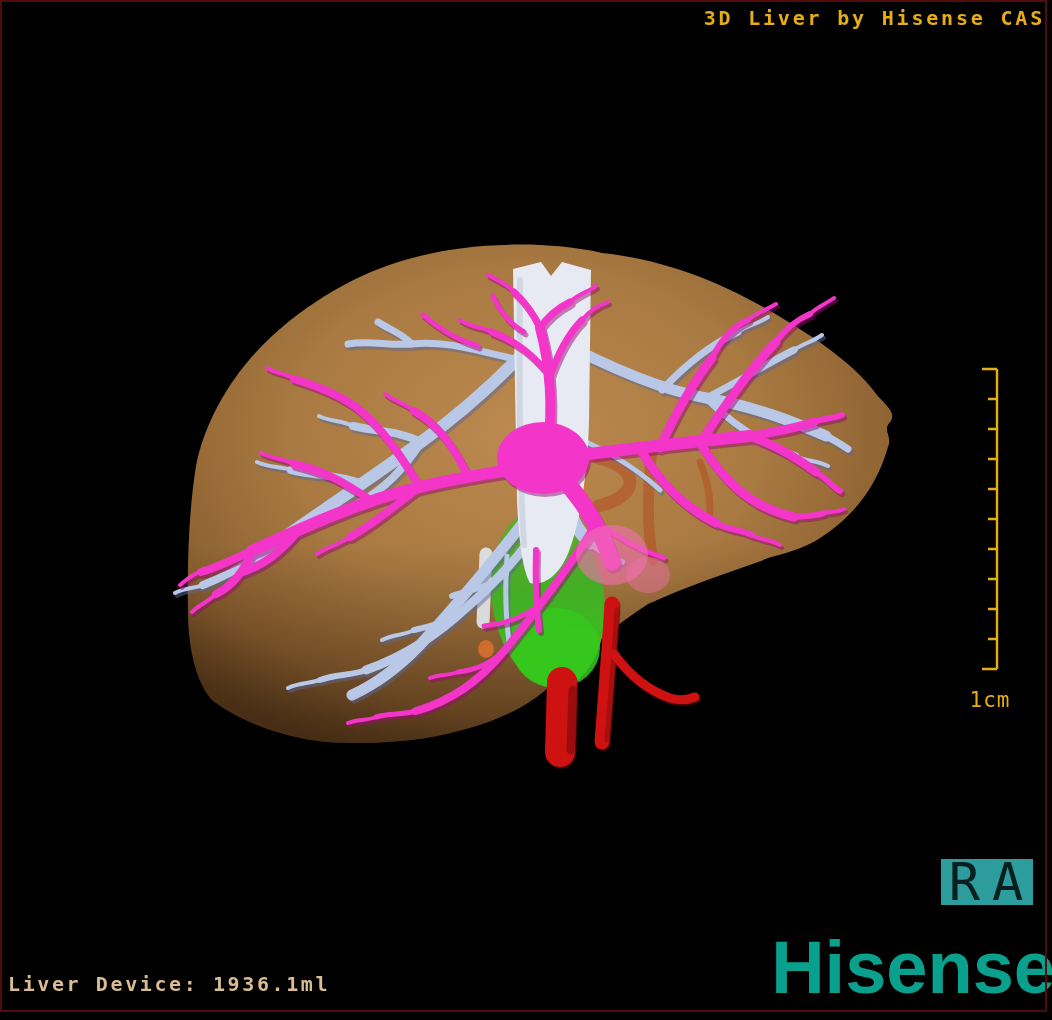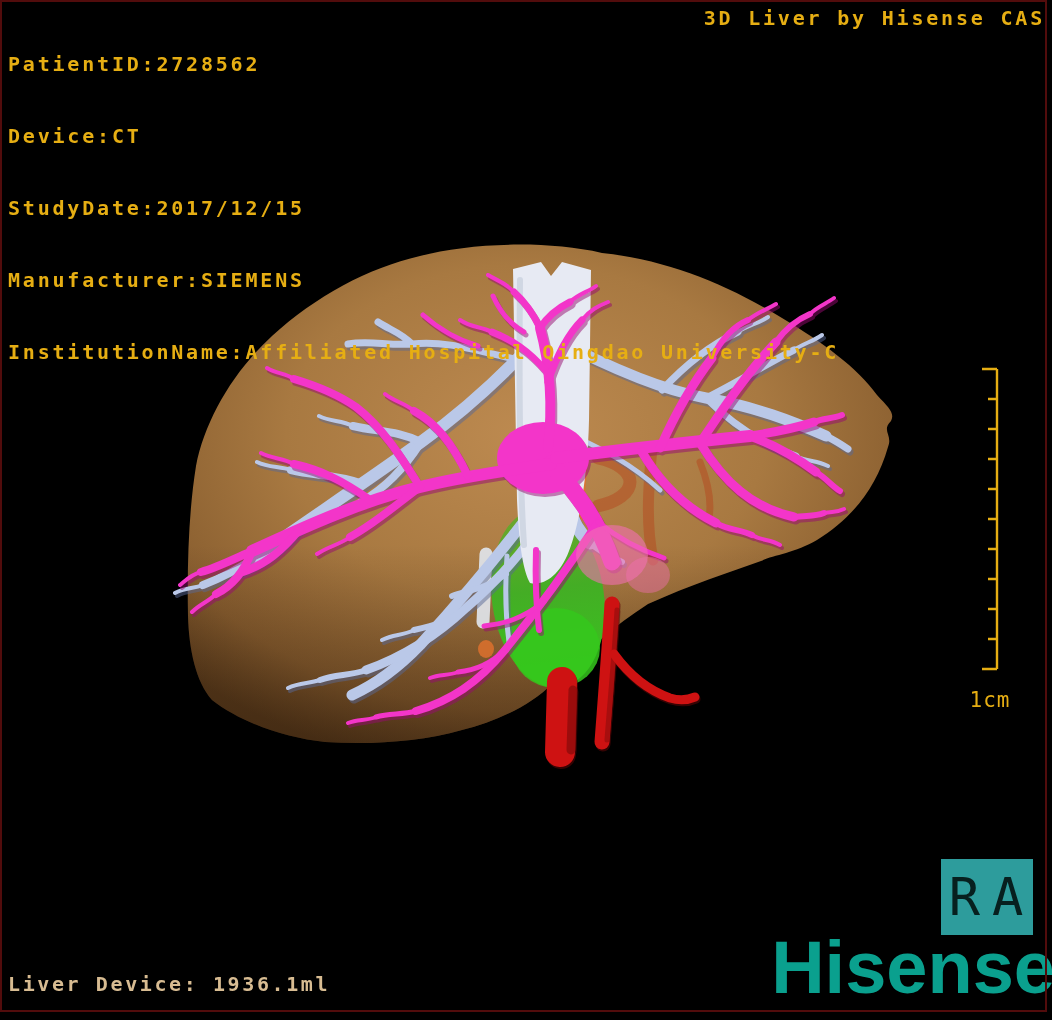--- a/index.html
+++ b/index.html
@@ -17,21 +17,21 @@
          font-size:20px;font-weight:700;letter-spacing:2.8px;white-space:pre;}
   .volume{position:absolute;left:8px;top:972px;color:var(--pale-gold,#D8BC92);
           font-size:20px;font-weight:700;letter-spacing:2.6px;white-space:pre;}
 
   
   .scalebar{position:absolute;left:980px;top:367px;width:60px;}
   .scalebar-label{position:absolute;left:960px;top:688px;width:60px;text-align:center;
                   color:var(--gold,#E6AE13);font-size:21px;font-weight:400;letter-spacing:1px;}
 
   
-  .ra{position:absolute;left:941px;top:859px;width:92px;height:76px;
+  .ra{position:absolute;left:941px;top:859px;width:92px;height:46px;
       background:var(--teal-box,#2D9C9C);color:#07201f;
       display:flex;align-items:center;justify-content:center;
       font-size:52px;font-weight:400;letter-spacing:12px;padding-left:10px;box-sizing:border-box;}
 
   
   .logo{position:absolute;right:-3px;bottom:15px;color:var(--teal-logo,#0AA08E);
         font-family:"Liberation Sans","DejaVu Sans",sans-serif;font-weight:700;
         font-size:74px;letter-spacing:0px;line-height:1;}
 
   
@@ -181,27 +181,20 @@
 
     <g class="gArtery">
       <path class="v vR" stroke-width="30" d="M562,682 L560,752"></path>
       <path class="v vRd" stroke-width="9" opacity="0.8" d="M573,690 L571,750"></path>
       <path class="v vR" stroke-width="15" d="M612,604 C609,652 605,702 602,742"></path>
       <path class="v vRd" stroke-width="5" opacity="0.6" d="M617,610 C614,660 610,700 607,740"></path>
       <path class="v vR" stroke-width="9" d="M614,654 C630,676 650,691 670,698 C680,701 688,700 695,697"></path>
     </g>
   </svg>
 
-  <div class="meta">
-    <div>PatientID:2728562</div>
-    <div>Device:CT</div>
-    <div>StudyDate:2017/12/15</div>
-    <div>Manufacturer:SIEMENS</div>
-    <div>InstitutionName:Affiliated Hospital Qingdao University-C</div>
-  </div>
 
   <div class="title">3D Liver by Hisense CAS</div>
 
   <div class="scalebar">
     <svg width="22" height="304" viewBox="0 0 22 304">
       <path class="gold-stroke" fill="none" stroke-width="2.4" d="M17,2 V302 M17,2 H2 M17,302 H2
            M17,32 H8 M17,62 H8 M17,92 H8 M17,122 H8 M17,152 H8
            M17,182 H8 M17,212 H8 M17,242 H8 M17,272 H8"></path>
     </svg>
   </div>

